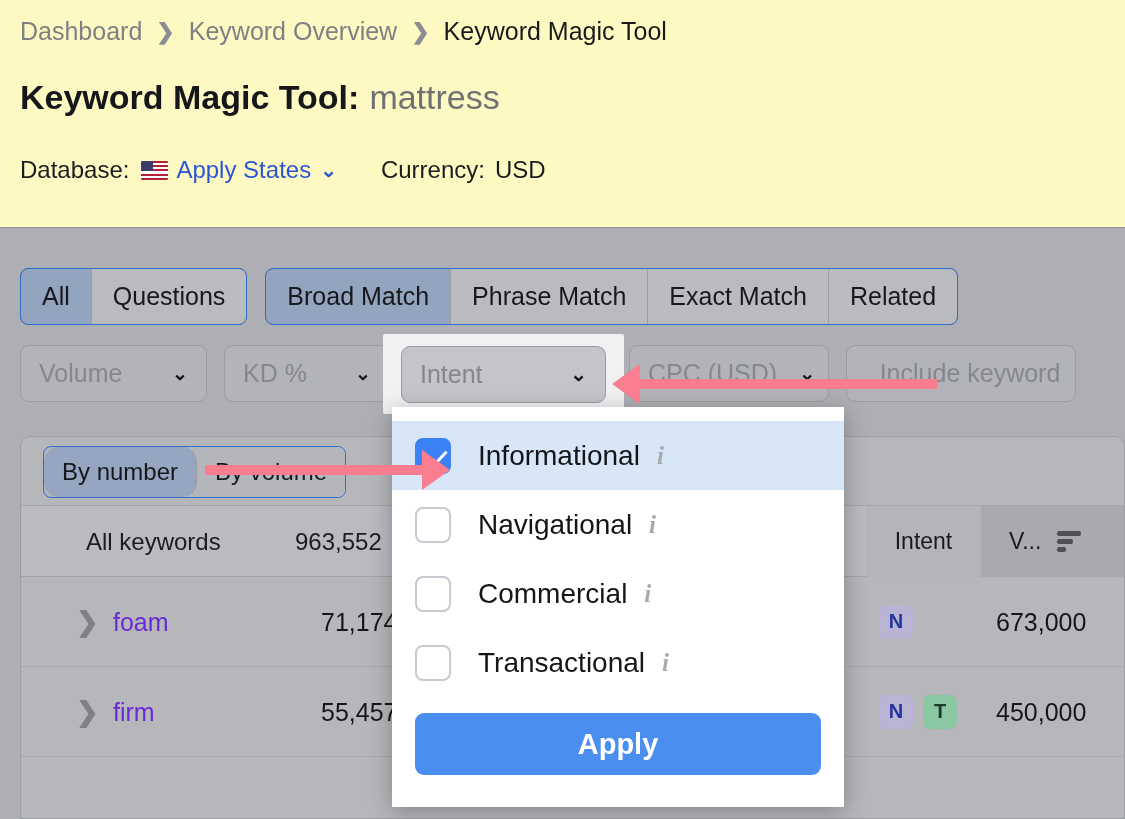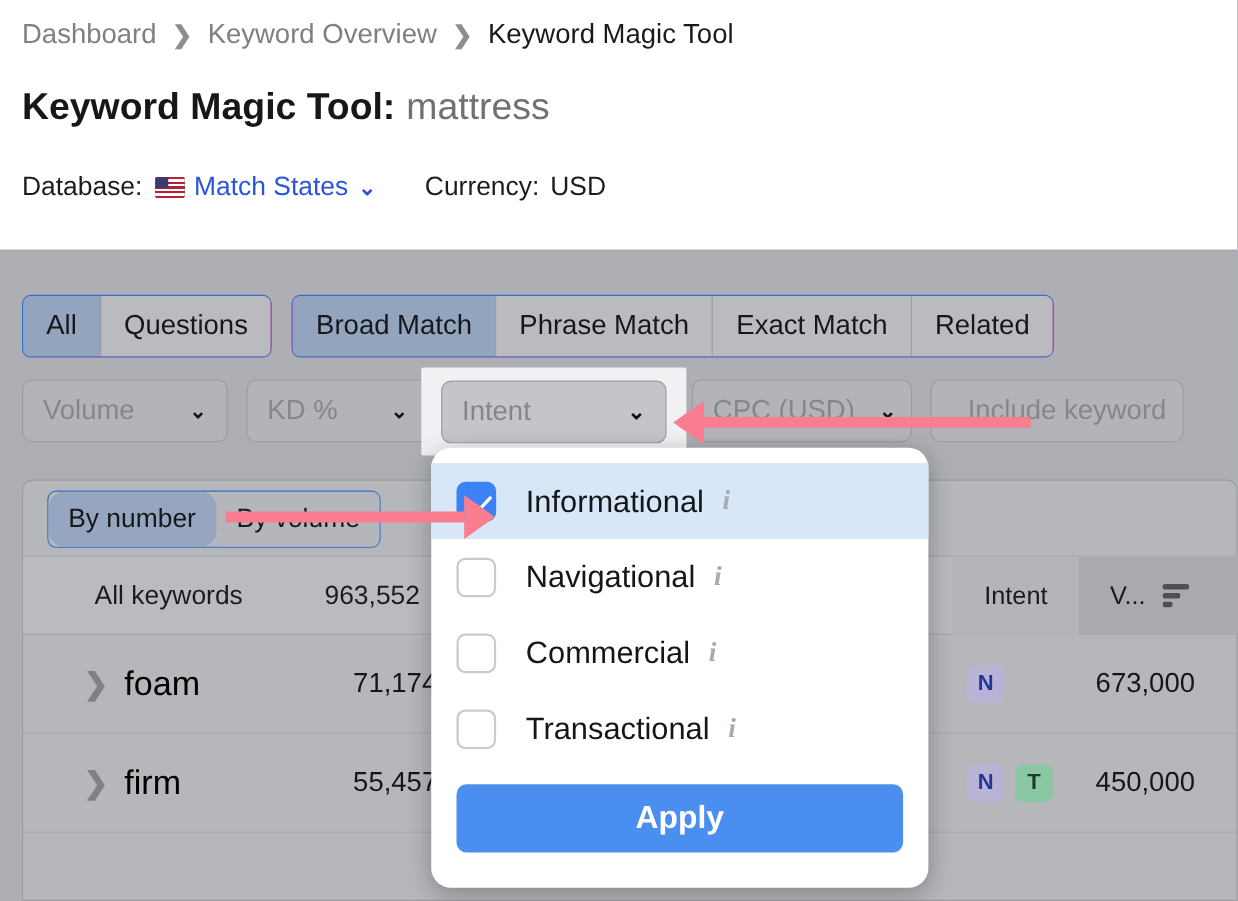--- a/index.html
+++ b/index.html
@@ -7,21 +7,21 @@
   html, body {
     width: 1125px; height: 819px;
     overflow: hidden;
     font-family: "Liberation Sans", sans-serif;
     background: #adafb4;
   }
   #app { position: relative; width: 1125px; height: 819px; background: #adafb4; }
 
   
   .header { position: absolute; left: 0; top: 0; width: 1125px; height: 228px;
-            background: #ffffff; border-bottom: 1px solid #8f9196; }
+            background: #fef9c3; border-bottom: 1px solid #8f9196; }
   .breadcrumb { position: absolute; left: 20px; top: 17px; display: flex;
                 align-items: center; gap: 14px; font-size: 25px; }
   .crumb { color: #7e8084; white-space: nowrap; }
   .crumb.active { color: #1a1a1a; }
   .crumb-sep { color: #8b8d92; font-size: 22px; font-weight: 600; line-height: 1; }
 
   .page-title { position: absolute; left: 20px; top: 78px; font-size: 34px;
                 font-weight: 700; color: #16171a; white-space: nowrap; }
   .page-title .term { font-weight: 400; color: #6f7174; margin-left: 10px; }
 
@@ -35,21 +35,21 @@
     background: repeating-linear-gradient(to bottom,#b22234 0 2.1px,#ffffff 2.1px 4.2px); }
   .flag .canton { position: absolute; left: 0; top: 0; width: 12px; height: 10px;
                   background: #3c3b6e; }
   .db-link { color: #2a55d6; }
   .db-caret { color: #2a55d6; font-size: 20px; margin-left: 9px; font-weight: 700; }
   .currency { margin-left: 44px; color: #1b1c1f; }
 
   
   .tabs-row { position: absolute; left: 20px; top: 268px; display: flex; align-items: center; }
   .tabgroup { display: flex; border: 1px solid #8a8c92; border-radius: 8px;
-              overflow: hidden; height: 57px; margin-right: 18px; background: #ec4899; }
+              overflow: hidden; height: 57px; margin-right: 18px; background: #404040; }
   .tab { display: flex; align-items: center; justify-content: center;
          padding: 0 21px; font-size: 25px; color: #17181b; background: #b9bbbf;
          border-right: 1px solid #9b9da2; white-space: nowrap; }
   .tab:last-child { border-right: none; }
   .tab.sel { background: #93a4bf; }
   .tabgroup.has-sel { border-color: #2f6fce; }
   .tabgroup.g2 { border-color: #2f6fce; }
 
   
   .pills-row { position: absolute; left: 20px; top: 345px; display: flex;
@@ -101,35 +101,35 @@
   .sort-ico { display: inline-flex; flex-direction: column; gap: 3.5px; }
   .sort-ico i { display: block; height: 4.5px; border-radius: 2px; background: #4e5055; }
   .sort-ico i:nth-child(1) { width: 24px; }
   .sort-ico i:nth-child(2) { width: 16px; }
   .sort-ico i:nth-child(3) { width: 9px; }
 
   .trow { position: relative; height: 90px; border-bottom: 1px solid #a6a8ad; }
   .chev { position: absolute; left: 55px; top: 50%; transform: translateY(-50%);
           color: #7f8186; font-size: 27px; font-weight: 700; }
   .kw { position: absolute; left: 92px; top: 50%; transform: translateY(-50%);
-        font-size: 31px; color: #000000; }
+        font-size: 25px; color: #6d28d9; }
   .cnt { position: absolute; left: 300px; top: 50%; transform: translateY(-50%);
          font-size: 25px; color: #15161a; }
   .badges { position: absolute; left: 858px; top: 50%; transform: translateY(-50%);
             display: flex; gap: 10px; }
   .badge { width: 34px; height: 34px; border-radius: 7px; display: flex;
            align-items: center; justify-content: center; font-size: 20px; font-weight: 700; }
   .badge.n { background: #b9b3d6; color: #22359a; }
   .badge.t { background: #8cc7a4; color: #1d3a2a; }
   .vol { position: absolute; left: 975px; top: 50%; transform: translateY(-50%);
          font-size: 25px; color: #15161a; }
 
   
   .dd { position: absolute; left: 392px; top: 407px; width: 452px; height: 400px;
-        background: #ffffff; border-radius: 18px;
+        background: #ffffff; border-radius: 0;
         box-shadow: 0 5px 22px rgba(0,0,0,.28); z-index: 30;
         padding: 14px 0 0 0; }
   .dd-opt { display: flex; align-items: center; height: 69px; padding-left: 23px; }
   .dd-opt.hl { background: #d7e7f8; }
   .cbx { width: 36px; height: 36px; border-radius: 8px; border: 2px solid #c7cad0;
          background: #fff; flex: 0 0 auto; }
   .cbx.on { background: #3b82f6; border-color: #3b82f6; position: relative; }
   .cbx.on::after { content: ""; position: absolute; left: 11px; top: 5px;
                    width: 11px; height: 19px; border: solid #fff;
                    border-width: 0 3.6px 3.6px 0; transform: rotate(43deg); }
@@ -169,21 +169,21 @@
     <div class="page-title">
       <span>Keyword Magic Tool:</span><span class="term">mattress</span>
     </div>
 
     <div class="meta-row">
       <span class="meta-label">Database:</span>
       <span class="flag">
         <span class="stripes"></span>
           <span class="canton"></span>
       </span>
-      <span class="db-link">Match States</span>
+      <span class="db-link">Apply States</span>
       <span class="db-caret">⌄</span>
       <span class="currency">Currency:</span>
       <span class="currency" style="margin-left:10px">USD</span>
     </div>
   </div>
 
   <div class="tabs-row">
     <div class="tabgroup has-sel">
       <div class="tab sel">All</div>
       <div class="tab">Questions</div>

